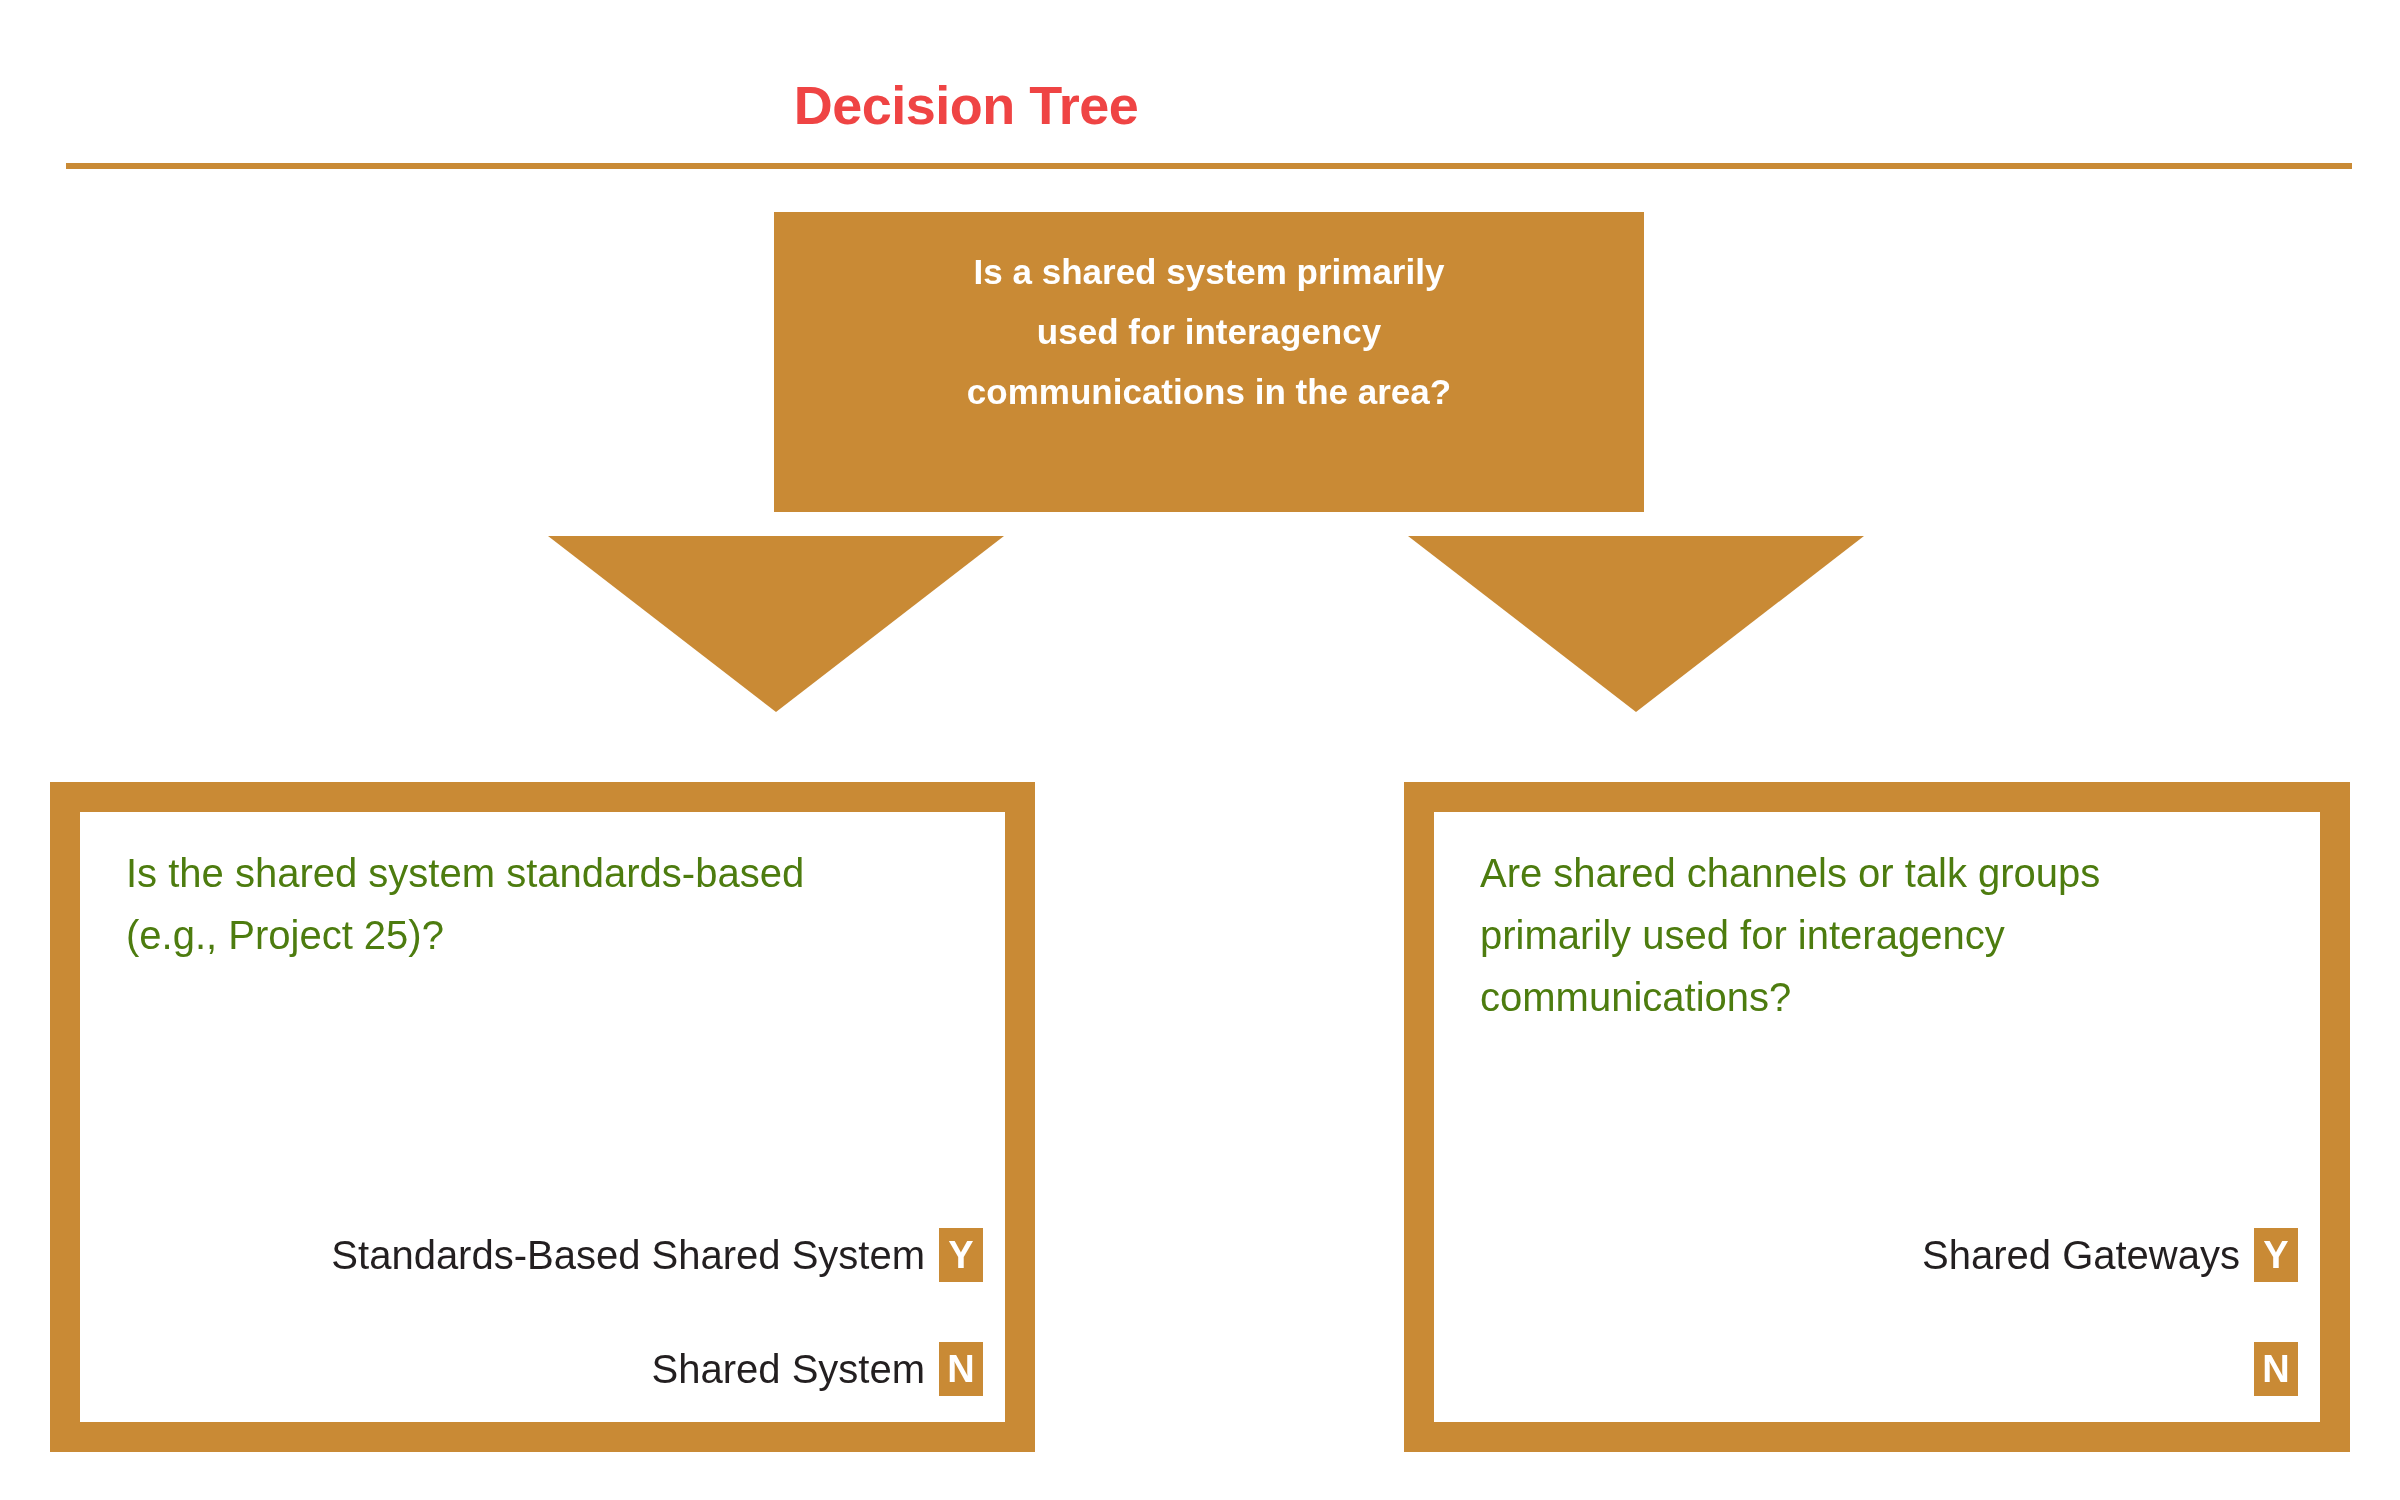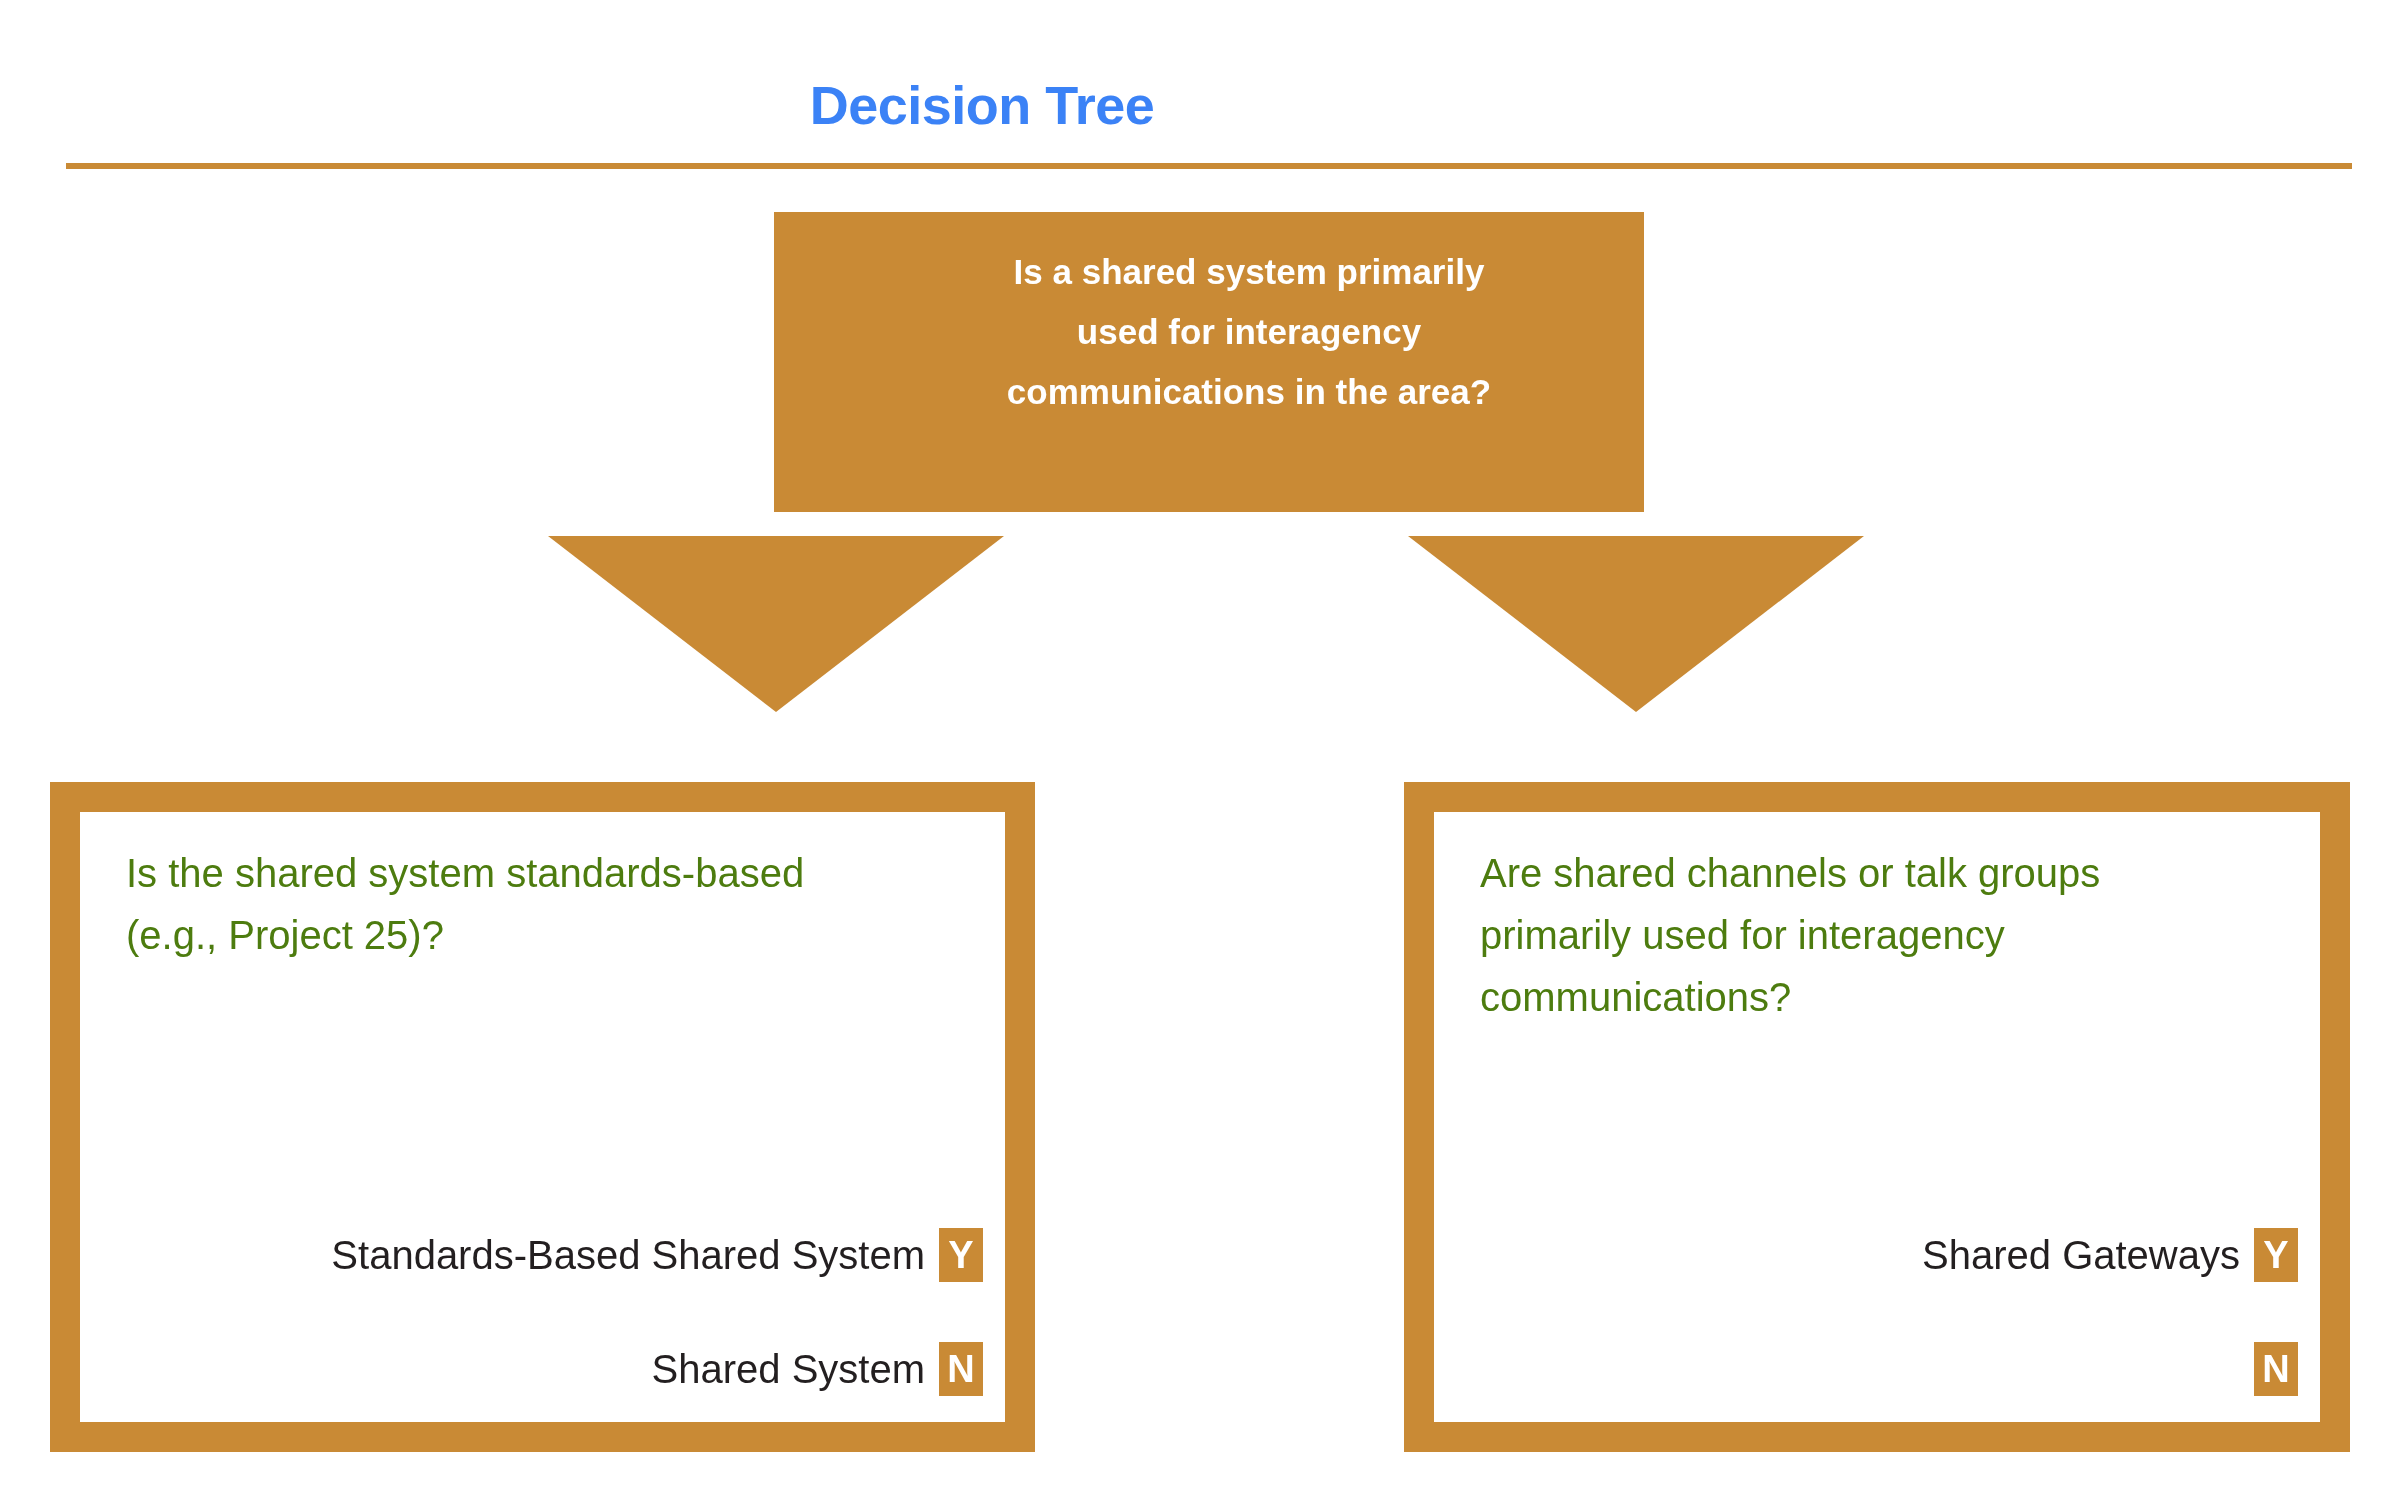--- a/index.html
+++ b/index.html
@@ -21,23 +21,22 @@
   #page-title {
     position: absolute;
     left: 0;
     top: 78px;
     width: 1932px;
     text-align: center;
     font-family: "Liberation Sans", sans-serif;
     font-weight: bold;
     font-size: 54px;
     letter-spacing: -0.5px;
-    color: #3b82f6;
+    color: #ef4444;
     line-height: 1;
-    padding-left: 16px;
   }
 
   #title-rule {
     position: absolute;
     left: 66px;
     top: 163px;
     width: 2286px;
     height: 6px;
     background: #c98a35;
   }
@@ -59,21 +58,20 @@
     width: 870px;
     text-align: center;
     color: #ffffff;
     font-family: "Liberation Sans", sans-serif;
     font-weight: bold;
     font-size: 35px;
     line-height: 60px;
     padding: 0 44px;
     box-sizing: border-box;
     white-space: pre-line;
-    margin-left: 40px;
   }
 
   
   .branch-arrow {
     position: absolute;
   }
   .branch-arrow .tri {
     width: 100%;
     height: 100%;
     background: #c98a35;

